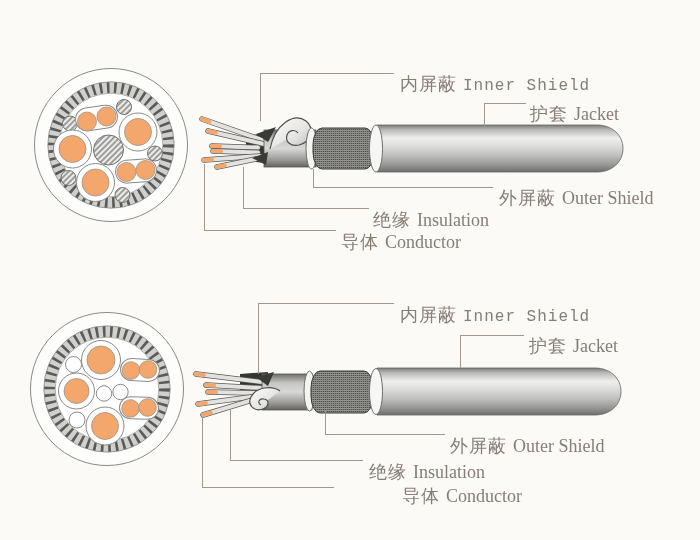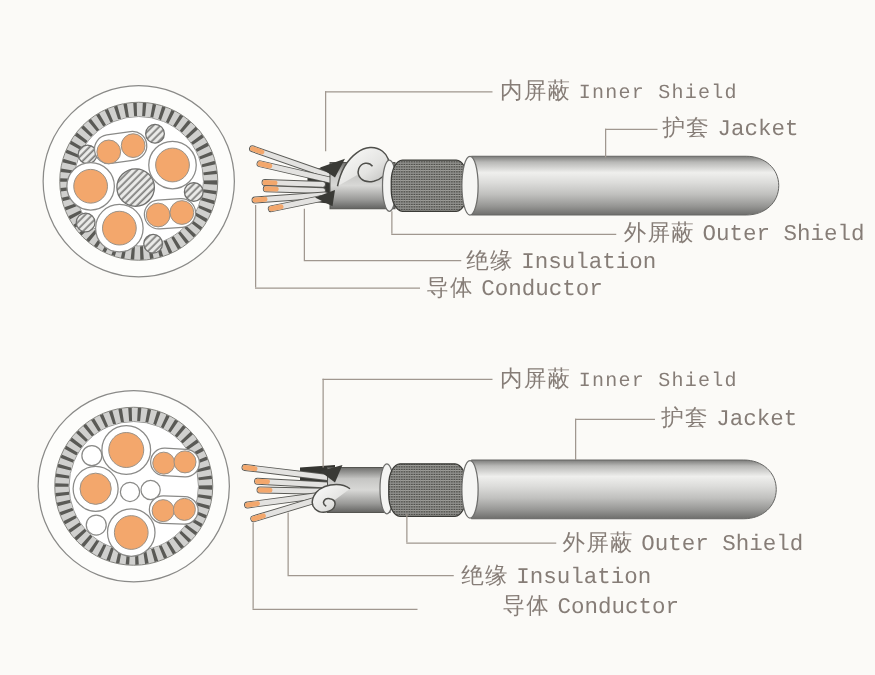--- a/index.html
+++ b/index.html
@@ -19,28 +19,29 @@
   }
   .abs{position:absolute;}
   .leader-h{position:absolute;height:1px;background:var(--leader);}
   .leader-v{position:absolute;width:1px;background:var(--leader);}
   .label{
     position:absolute;
     white-space:nowrap;
     color:var(--text);
     font-size:18px;
     line-height:20px;
+    margin-top:12px;
   }
   .label .zh{
     font-family:"Liberation Sans", sans-serif;
     letter-spacing:1px;
     margin-right:6px;
   }
   .label .en{
-    font-family:Liberation Mono, monospace;
+    font-family:Liberation Serif, serif;
   }
   .label .mono{
     font-family:"Liberation Mono", monospace;
     font-size:16px;
     letter-spacing:1px;
   }
   svg{position:absolute;overflow:visible;}
   .orange{fill:var(--conductor);}
 </style>
 </head>

